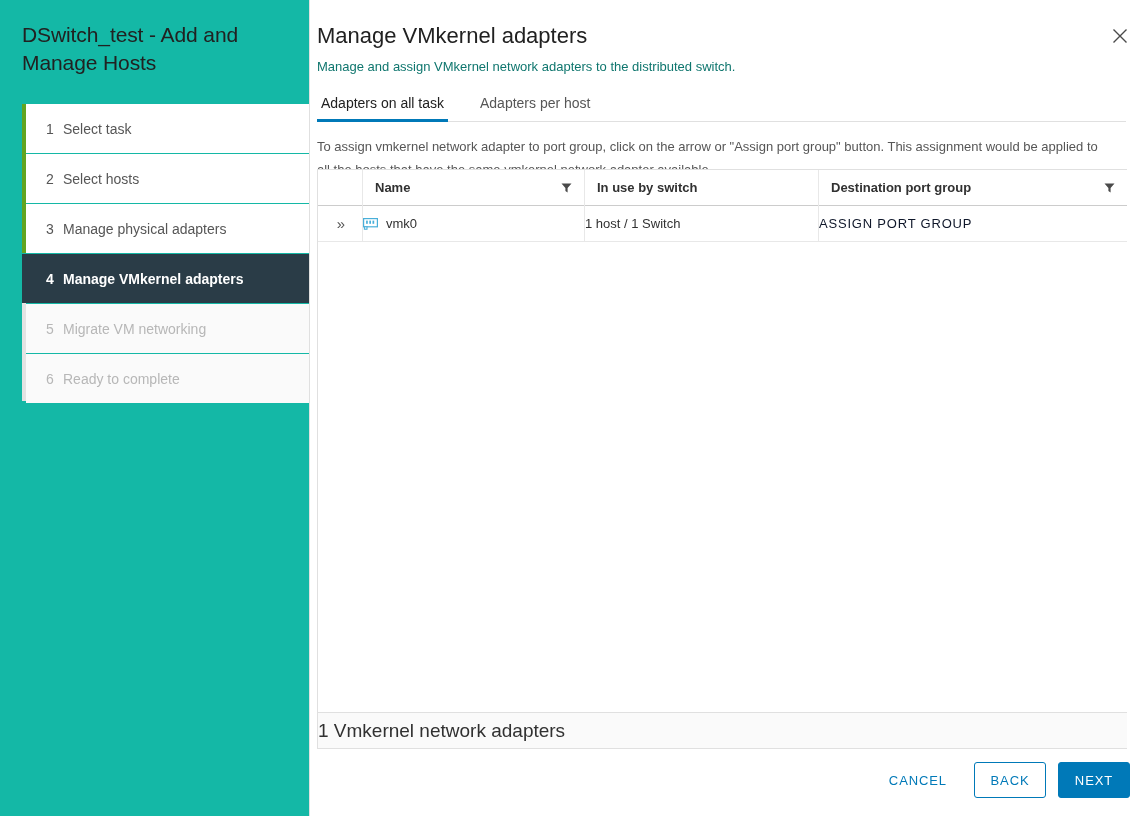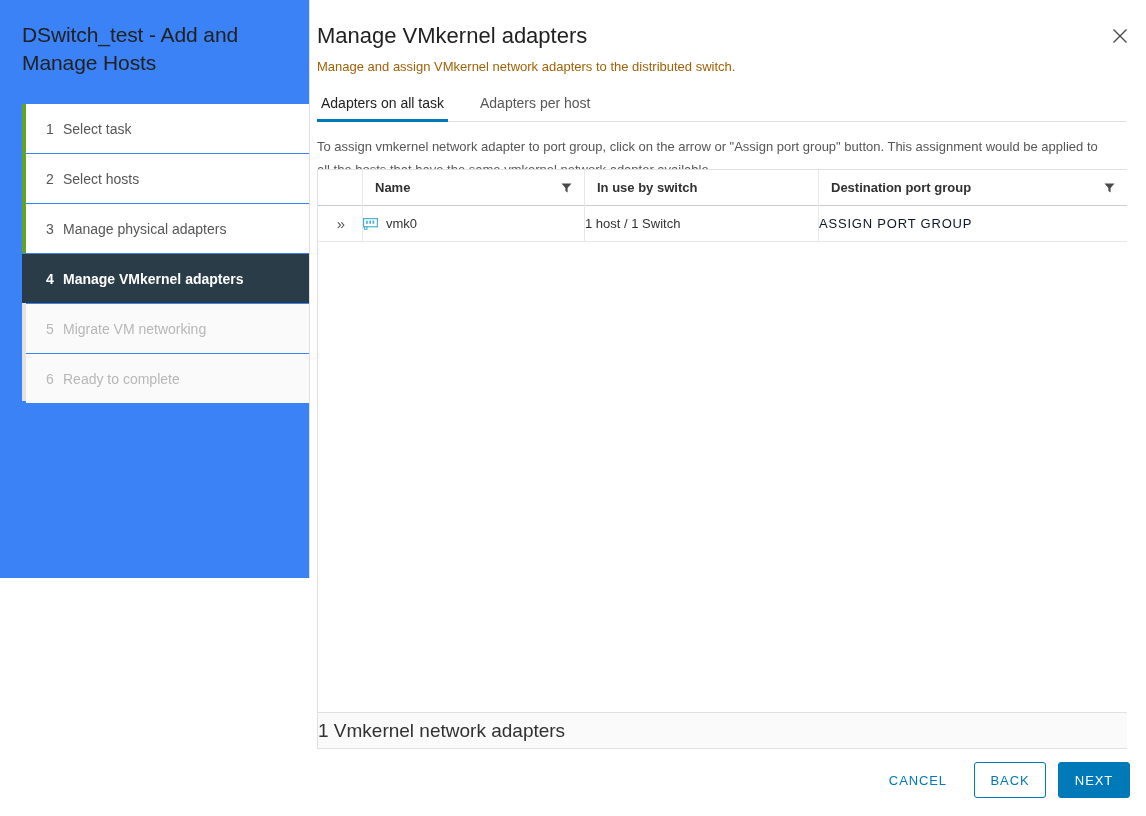--- a/index.html
+++ b/index.html
@@ -16,22 +16,22 @@
     position: relative;
     width: 1146px;
     height: 816px;
     display: flex;
     background: #ffffff;
   }
 
   
   #sidebar {
     width: 310px;
-    height: 578px;
-    background: #3b82f6;
+    height: 816px;
+    background: #14b8a6;
     border-right: 1px solid #e0e0e0;
     flex: 0 0 310px;
     position: relative;
   }
 
   #wizard-title {
     font-size: 21px;
     line-height: 28px;
     color: #212121;
     font-weight: 400;
@@ -111,21 +111,21 @@
   #panel-title {
     font-size: 22px;
     color: #212121;
     font-weight: 400;
     padding: 21px 0 0 7px;
     line-height: 30px;
   }
 
   #panel-subtitle {
     font-size: 13px;
-    color: #a16207;
+    color: #0f766e;
     padding: 7px 0 0 7px;
     line-height: 18px;
   }
 
   
   #tabs {
     margin: 16px 0 0 7px;
     height: 30px;
     display: flex;
     align-items: flex-end;

